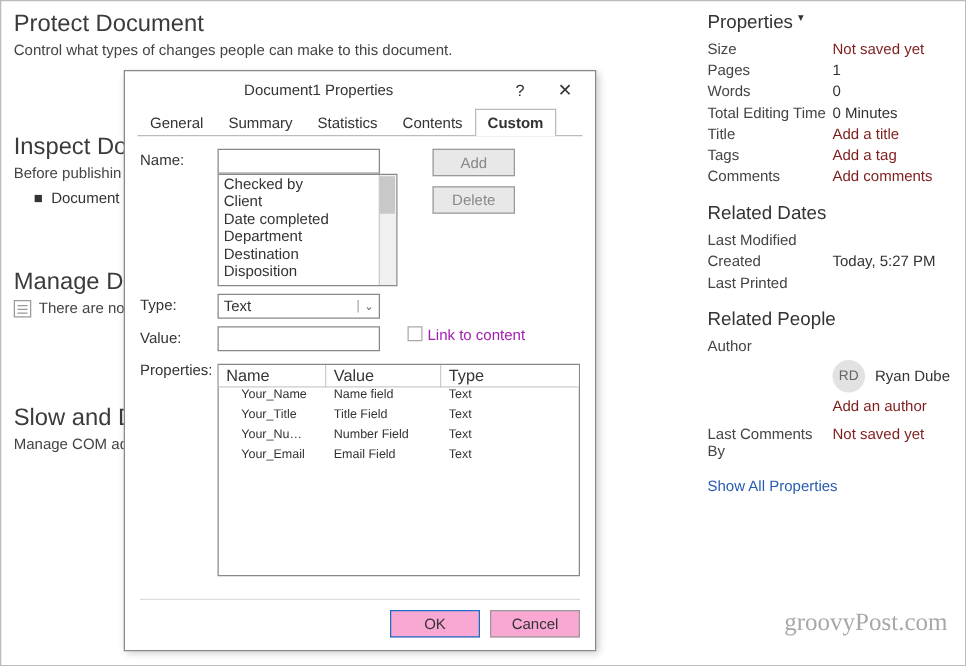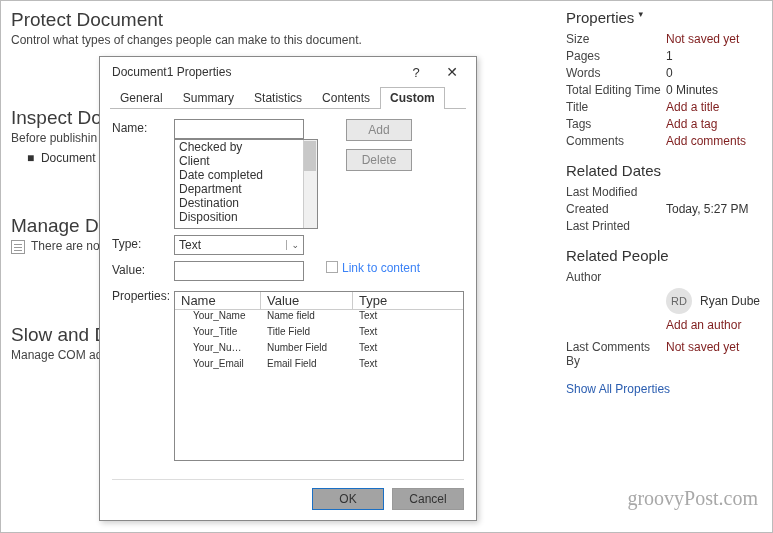--- a/index.html
+++ b/index.html
@@ -36,53 +36,53 @@
   
   .dialog {
     position: absolute;
     left: 98px; top: 55px;
     width: 378px; height: 465px;
     background: #fff;
     border: 1px solid #888;
     box-shadow: 2px 2px 6px rgba(0,0,0,.2);
   }
   .dlg-title { height: 30px; display:flex; align-items:center; padding: 0 6px 0 12px; font-size:12px;}
-  .dlg-title .t { flex:1; }
+  .dlg-title .t { flex:1;text-align:center; }
   .dlg-title .btn { width:36px; text-align:center; font-size:14px; color:#333; cursor:default;}
   .dlg-title .help { font-size:13px; }
   
   .tabs { display:flex; height:22px; margin:0 10px; border-bottom:1px solid #bbb; }
   .tab { padding: 3px 9px; font-size:12px; color:#333; border:1px solid transparent; border-bottom:none; margin-bottom:-1px;}
   .tab.active { border-color:#bbb; background:#fff;font-weight:bold; }
   
   .dlg-body { padding: 10px 12px; }
   .row { display:flex; align-items:flex-start; margin-bottom:6px; }
   .row .lbl { width: 62px; font-size:12px; padding-top:2px; color:#333; text-decoration: underline; text-decoration-color: transparent;}
   .name-input { width:130px; height:20px; border:1px solid #888; background:#fff; }
   .btn-dlg { width:66px; height:22px; border:1px solid #999; background:#e8e8e8; color:#888; font-size:12px; text-align:center; line-height:20px; margin-left: 28px;}
   .suggest-box { width:144px; height:90px; border:1px solid #888; background:#fff; overflow:hidden; font-size:12px; position:relative;}
   .suggest-box .opt { padding:0 4px; line-height:14px;}
   .suggest-scroll{position:absolute;right:0;top:0;bottom:0;width:14px;background:#f0f0f0;border-left:1px solid #ccc;}
   .suggest-thumb{position:absolute;right:1px;top:1px;width:12px;height:30px;background:#c8c8c8;}
   .type-select { width:130px; height:20px; border:1px solid #888; background:#fff; display:flex; align-items:center; justify-content:space-between; padding:0 4px; font-size:12px;}
   .chev{font-size:9px;color:#555;border-left:1px solid #aaa;padding-left:4px;}
   .val-input { width:130px; height:20px; border:1px solid #888; background:#fff; }
-  .linkchk { display:flex; align-items:flex-start; gap:4px; margin-left:22px; color:#3b82f6; font-size:12px;}
+  .linkchk { display:flex; align-items:flex-start; gap:4px; margin-left:22px; color:#a21caf; font-size:12px;}
   .chkbox{width:12px;height:12px;border:1px solid #aaa;background:#fff;}
   
   .grid { border:1px solid #888; width: 290px; height:170px; margin-left:62px; }
   .grid-head{display:flex;background:#fff;height:18px;}
   .gh{font-size:13px;padding:1px 6px;border-right:1px solid #ccc;border-bottom:1px solid #ccc;}
   .gh.c1{width:86px;} .gh.c2{width:92px;} .gh.c3{flex:1;border-right:none;}
   .grow{display:flex;font-size:10px;height:16px;}
   .gc{padding:0 6px;overflow:hidden;white-space:nowrap;text-overflow:ellipsis;}
   .gc.c1{width:86px;padding-left:18px;} .gc.c2{width:92px;} .gc.c3{flex:1;}
   
   .dlg-foot{position:absolute;bottom:10px;right:12px;display:flex;gap:8px;}
-  .fbtn{width:72px;height:22px;border:1px solid #999;background:#a3a3a3;font-size:12px;text-align:center;line-height:20px;}
+  .fbtn{width:72px;height:22px;border:1px solid #999;background:#f9a8d4;font-size:12px;text-align:center;line-height:20px;}
   .fbtn.primary{border:1.5px solid #1a6fc4;}
   .hr{position:absolute;left:12px;right:12px;bottom:40px;height:1px;background:#ddd;}
   .chev-down{font-size:9px;}
 </style>
 </head>
 <body>
 
 <div class="main-area">
   <h2 class="sec-title">Protect Document</h2>
   <div class="sec-sub">Control what types of changes people can make to this document.</div>

